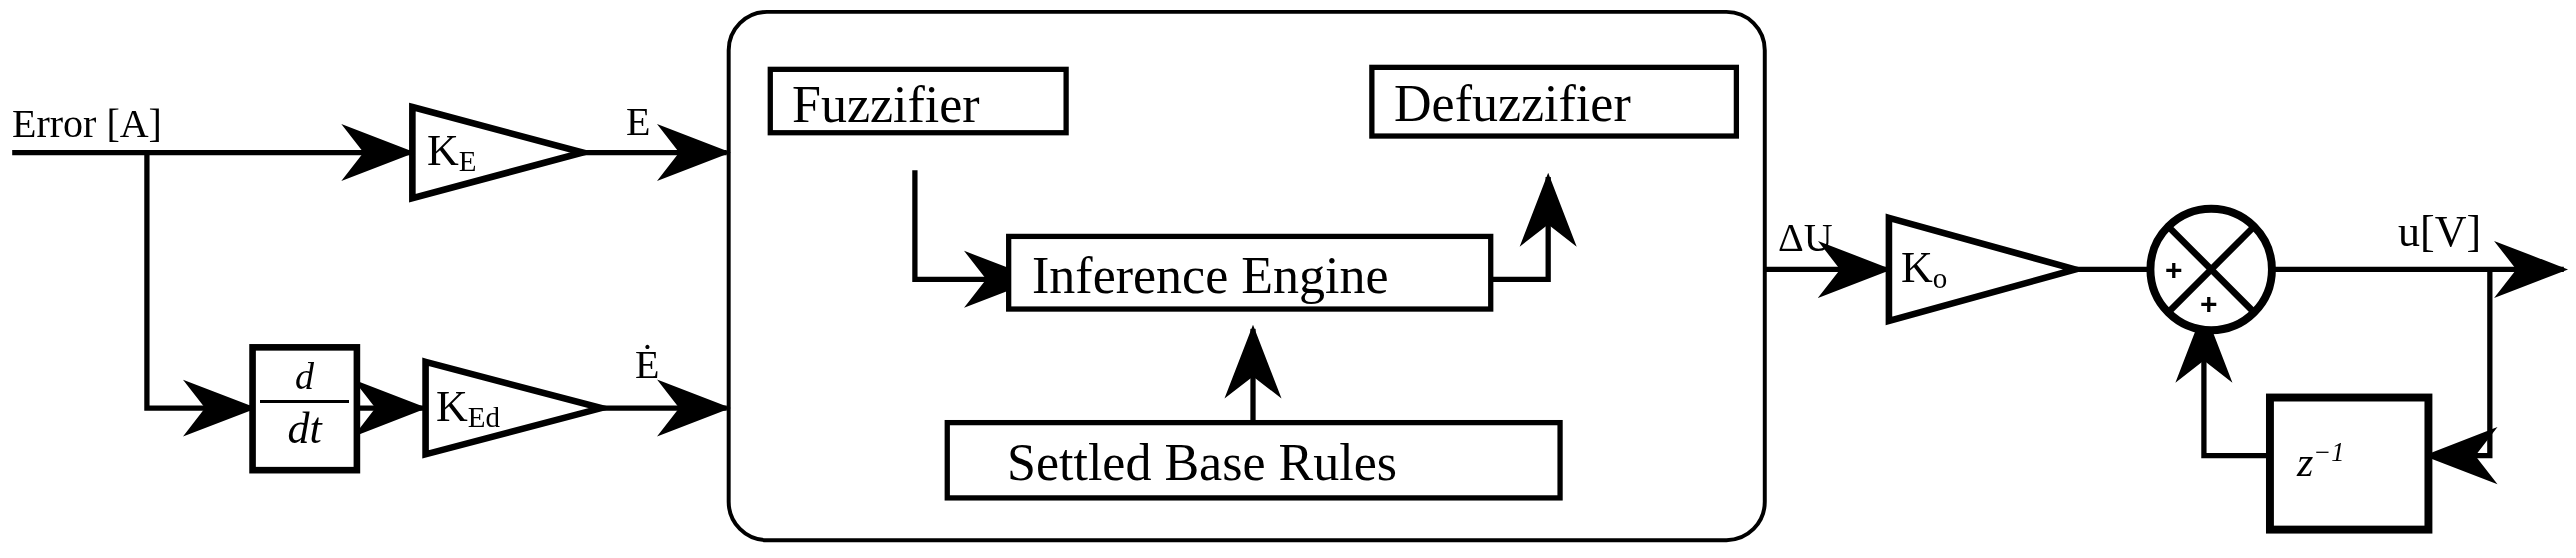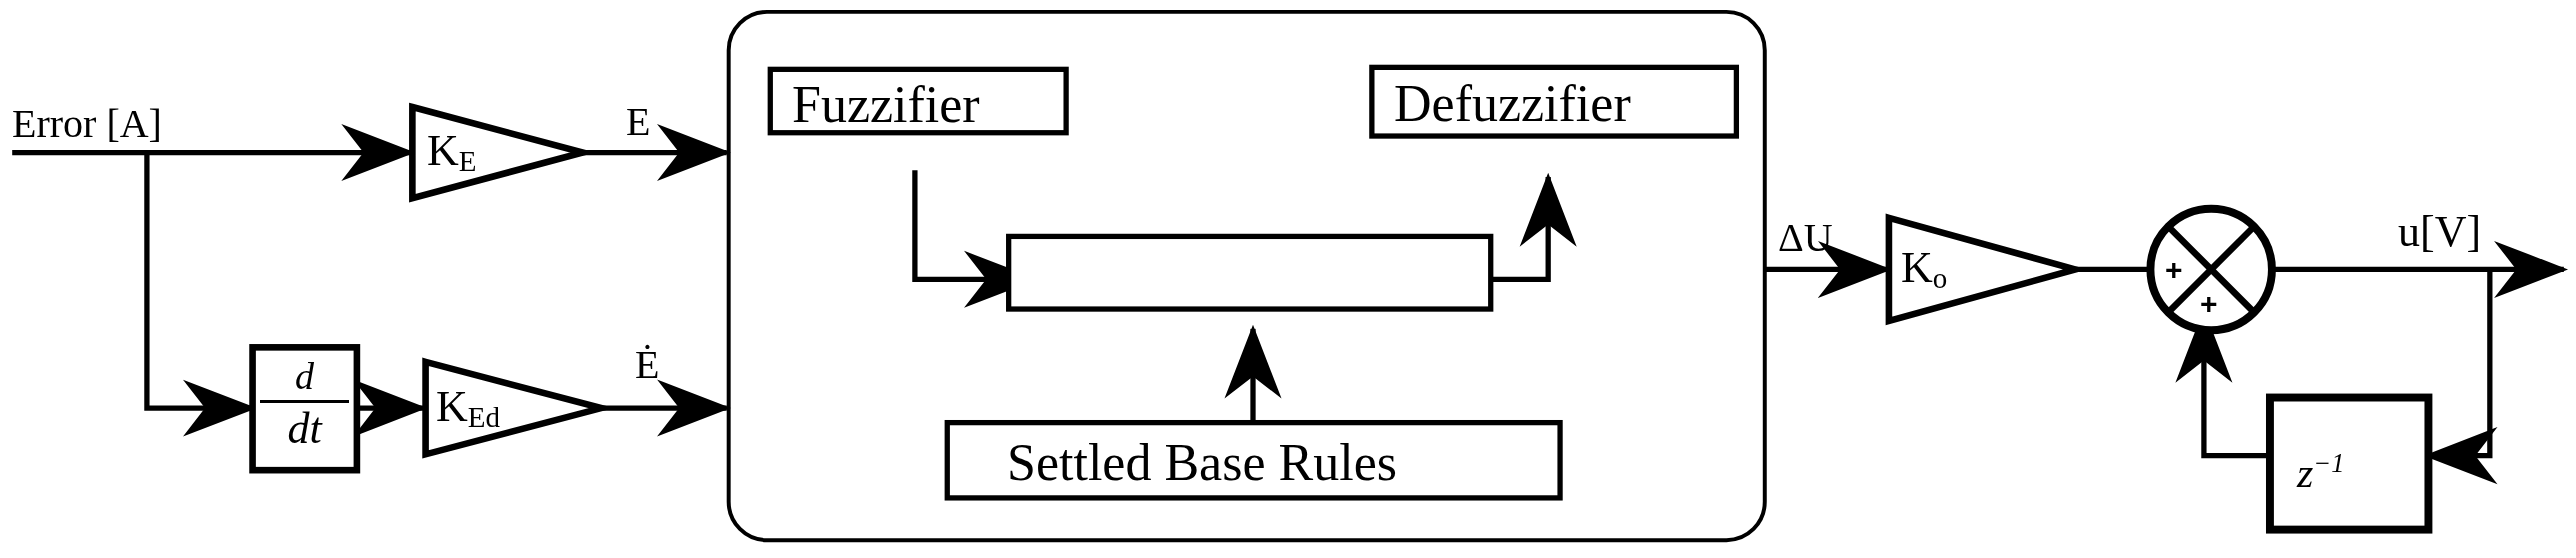--- a/index.html
+++ b/index.html
@@ -117,26 +117,27 @@
   <div class="gain-txt" style="left:436px; top:385px;">
     <span>K</span><span class="sub">Ed</span>
   </div>
 
   <div class="gain-txt" style="left:1901px; top:246px;">
     <span>K</span><span class="sub">o</span>
   </div>
 
   <div class="blk-txt" style="left:792px; top:79px;">Fuzzifier</div>
 
+  <div class="blk-txt" style="left:1032px; top:250px;">Inference Engine</div>
 
   <div class="blk-txt" style="left:1394px; top:78px;">Defuzzifier</div>
 
   <div class="blk-txt" style="left:1007px; top:437px;">Settled Base Rules</div>
 
-  <div class="zblk" style="left:2297px; top:450px;">
+  <div class="zblk" style="left:2297px; top:439px;">
     <span>z</span><sup>−1</sup>
   </div>
 
   <div class="sum-sign" style="left:2165px; top:255px;">+</div>
   <div class="sum-sign" style="left:2200px; top:289px;">+</div>
 
 </div>
 
 
 </body></html>

